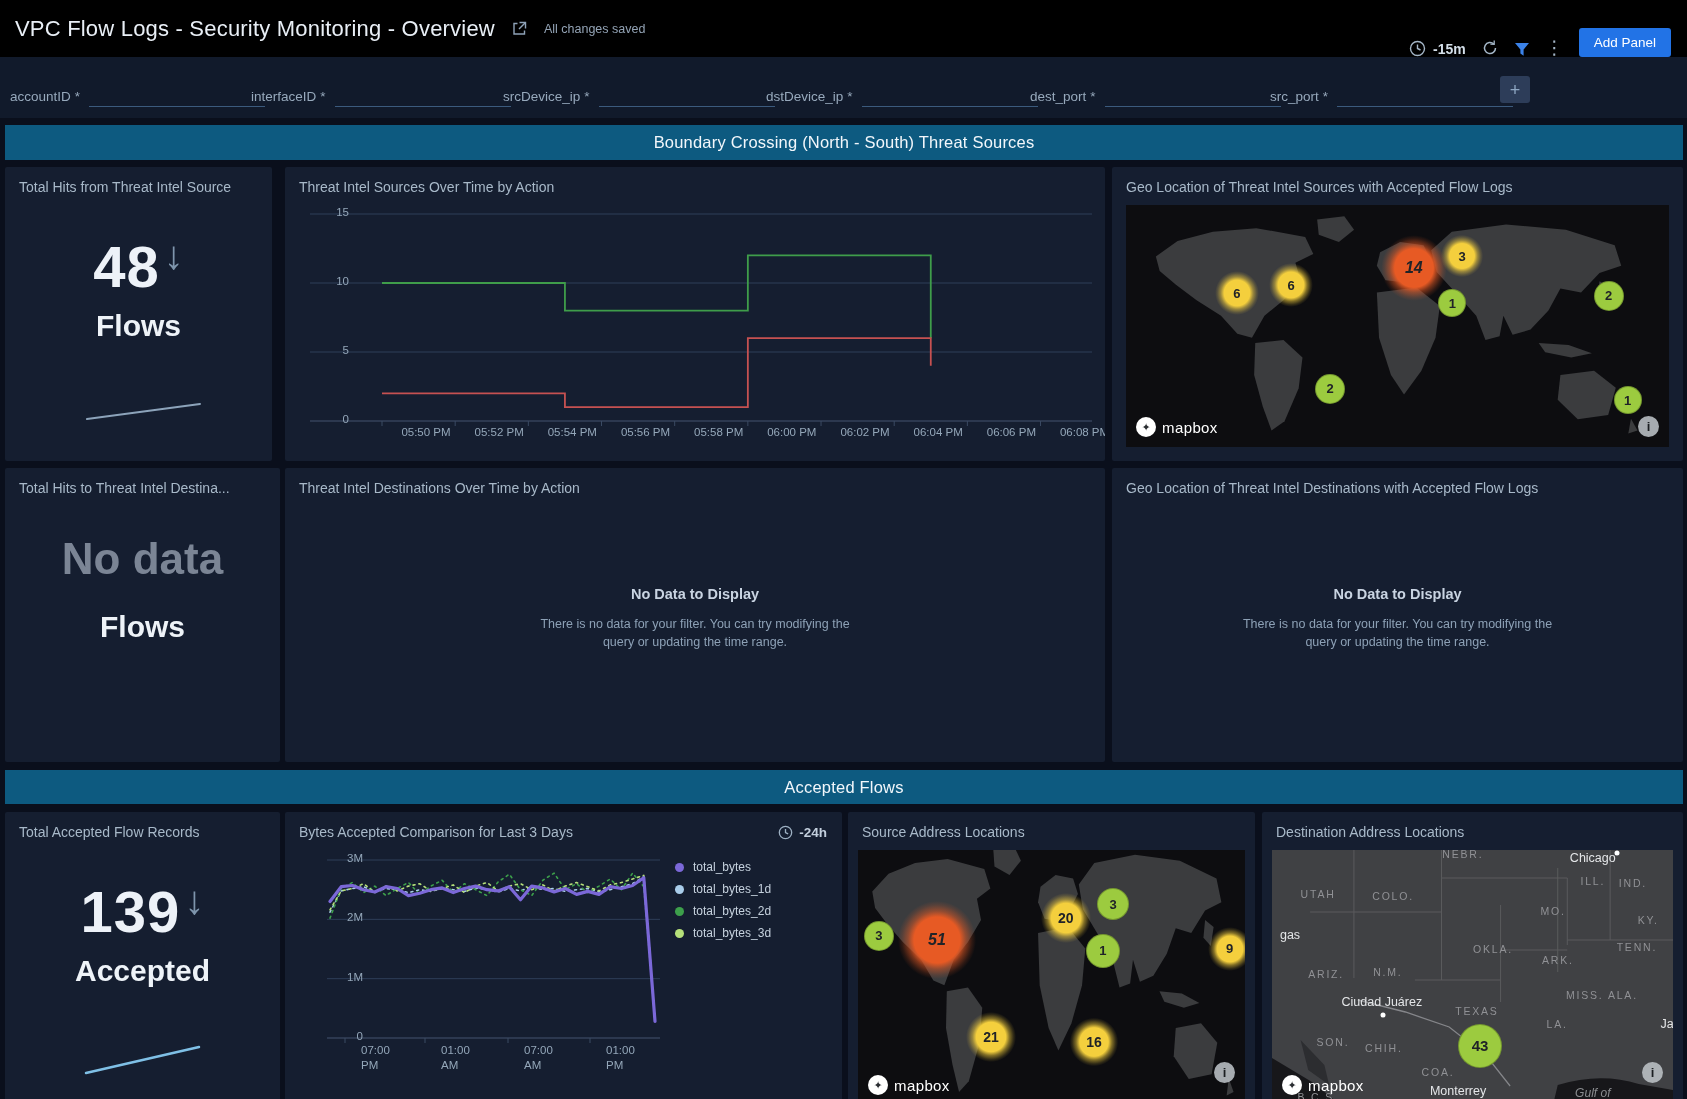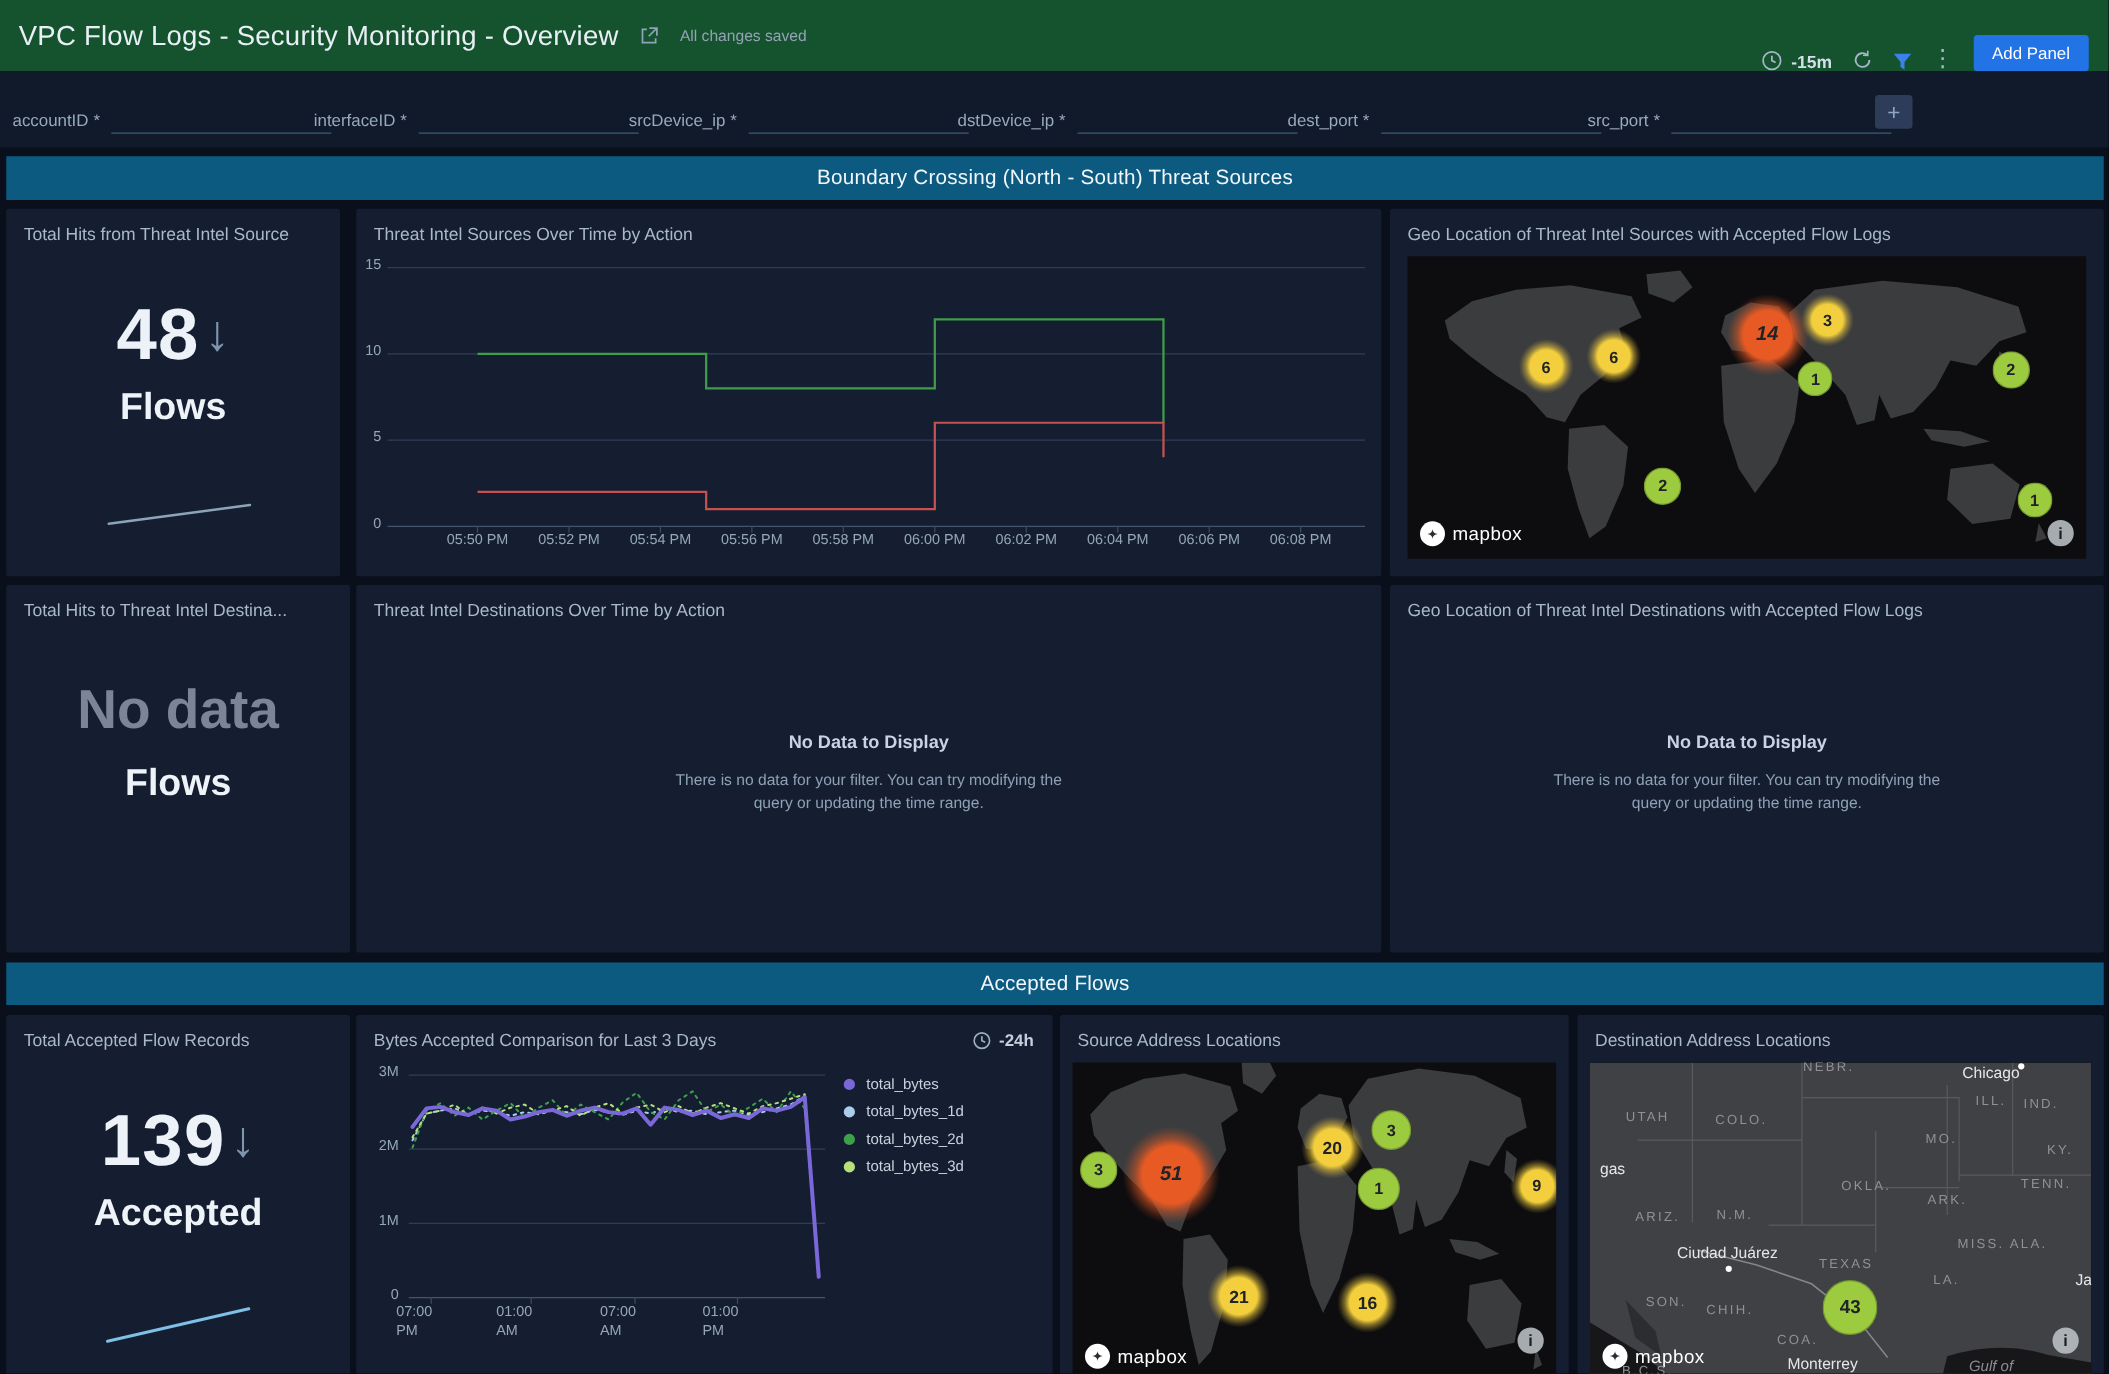--- a/index.html
+++ b/index.html
@@ -1,20 +1,20 @@
 <!DOCTYPE html>
 <html><head>
 <meta charset="utf-8">
 <style>
   * { box-sizing: border-box; margin: 0; padding: 0; }
   body { background:#05080f; font-family:"Liberation Sans", sans-serif; }
   .screen { position:relative; width:1687px; height:1099px; overflow:hidden; background:#0a0f1c; }
 
   
-  .app-header { position:absolute; left:0; top:0; width:1687px; height:57px; background:#14532d; }
+  .app-header { position:absolute; left:0; top:0; width:1687px; height:57px; background:#000000; }
   .title-row { position:absolute; left:15px; top:0; height:57px; display:flex; align-items:center; gap:16px; }
   .page-title { font-size:22px; font-weight:400; color:#e9eff6; letter-spacing:.2px; }
   .share-icon { color:#8fa3b8; display:flex; cursor:pointer; }
   .saved { font-size:12.5px; color:#93a3b5; }
   .header-actions { position:absolute; right:16px; top:0; height:57px; display:flex; align-items:flex-end; gap:15px; }
   .hicon { color:#a4b6c7; display:flex; align-items:center; cursor:pointer; }
   .time-range { font-size:14px; color:#d4dfe9; font-weight:600; margin-left:-8px; cursor:pointer; }
   .kebab { font-size:19px; color:#a4b6c7; cursor:pointer; line-height:1; }
   .add-panel { background:#2273e6; color:#fff; border:none; border-radius:3px; height:29px; padding:0 15px; font-size:13.5px; font-family:inherit; cursor:pointer; }
 
@@ -39,31 +39,31 @@
   #p-kpi-dst  { left:5px;    top:468px; width:275px; height:294px; }
   #p-chart-dst{ left:285px;  top:468px; width:820px; height:294px; }
   #p-geo-dst  { left:1112px; top:468px; width:571px; height:294px; }
   #p-kpi-acc  { left:5px;    top:812px; width:275px; height:293px; }
   #p-bytes    { left:285px;  top:812px; width:557px; height:293px; }
   #p-geo-sa   { left:848px;  top:812px; width:407px; height:293px; }
   #p-geo-da   { left:1262px; top:812px; width:421px; height:293px; }
   .ptitle { position:absolute; left:14px; top:12px; right:14px; font-size:14px; font-weight:500; color:#a8b9c9; white-space:nowrap; overflow:hidden; }
 
   
-  .kpi-value { position:absolute; left:0; right:0; top:66px; height:68px; display:flex; align-items:center; justify-content:center; gap:4px; }
+  .kpi-value { position:absolute; left:0; right:0; top:66px; height:68px; display:flex; align-items:flex-start; justify-content:center; gap:4px; }
   .kpi-value .num { font-size:58px; font-weight:700; color:#edf2f8; letter-spacing:1px; }
   .kpi-value .num.nodata { font-size:44px; color:#7b8595; letter-spacing:0; }
   .down-arrow { font-size:40px; font-weight:700; color:#7e95ac; }
   .kpi-unit { position:absolute; left:0; right:0; top:142px; text-align:center; font-size:30px; font-weight:600; color:#eef3f8; }
   .spark { position:absolute; }
   .spark polyline { fill:none; stroke-linecap:round; }
 
   
   .chart-svg { position:absolute; left:0; top:0; }
-  .yl, .xl { position:absolute; font-size:11.5px; color:#94a7b9; }
+  .yl, .xl { position:absolute; font-size:11.5px; color:#94a7b9;margin-left:44px; }
   .yl { text-align:right; }
   .xl { text-align:center; white-space:pre-line; line-height:15px; }
 
   
   .nodata-block { position:absolute; left:0; right:0; text-align:center; }
   .nd-head { font-size:14.5px; font-weight:700; color:#c9d4e2; margin-bottom:13px; }
   .nd-line { font-size:12.5px; color:#8da1b6; line-height:18px; }
 
   
   .map-area { position:absolute; background:#0d0d10; overflow:hidden; }

